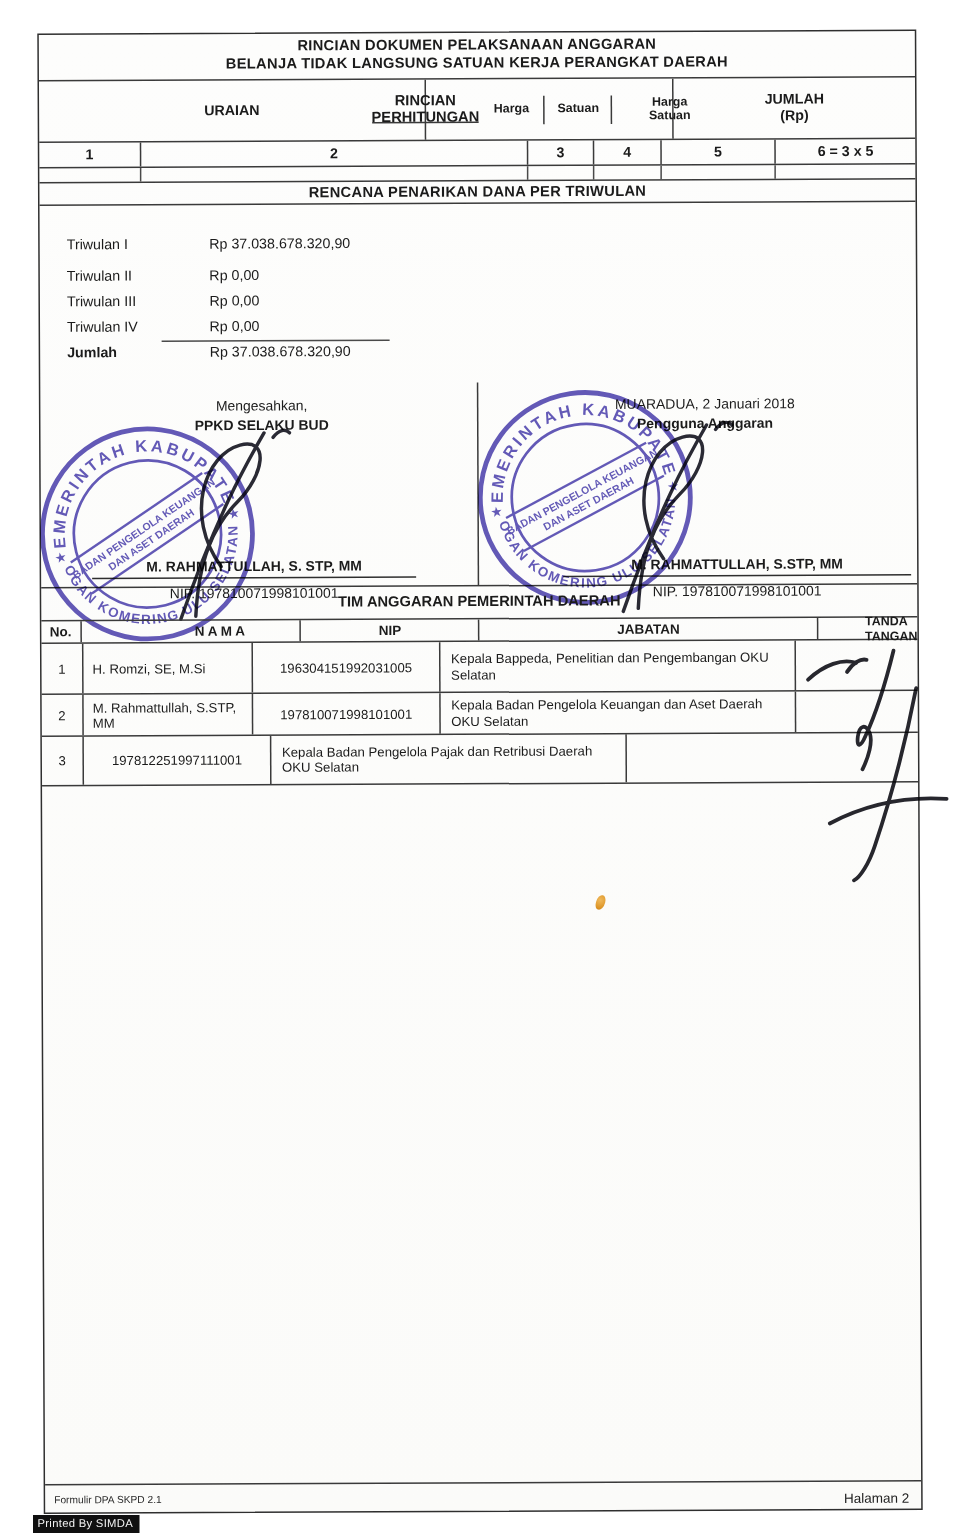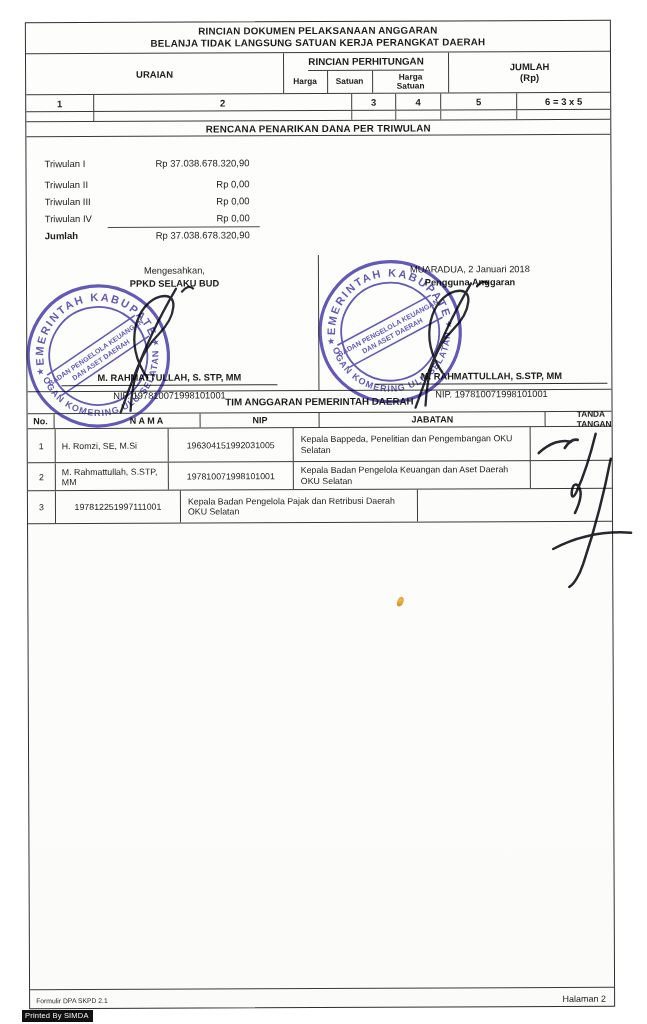--- a/index.html
+++ b/index.html
@@ -10,38 +10,38 @@
           transform:rotate(-0.25deg); }
   
   .title-box { position:absolute; left:0; top:0; width:100%; height:31px; border-bottom:1.4px solid #3a3a3a;
                display:flex; flex-direction:column; justify-content:center; align-items:center; }
   .title-box div { font-size:9.8px; font-weight:bold; letter-spacing:.2px; line-height:12px; }
   
   .mt-head { position:absolute; left:0; top:31px; width:100%; height:41px; display:flex; border-bottom:1.3px solid #3a3a3a; }
   .mt-head .cell { border-right:1.1px solid #3a3a3a; display:flex; align-items:center; justify-content:center; text-align:center; font-weight:bold; }
   .c-kode { width:68px; font-size:9px; line-height:10.5px; }
   .c-uraian { width:258px; font-size:9.5px; }
-  .c-rincian { width:165px; flex-direction:column; padding:0 !important; align-items:center; }
+  .c-rincian { width:165px; padding:0 !important; align-items:center; }
   .rin-title { height:18px; border-bottom:1.1px solid #3a3a3a; display:flex; align-items:center; justify-content:center; font-size:9.8px; font-weight:bold; }
   .rin-sub { flex:1; display:flex; }
   .rin-sub > div { border-right:1.1px solid #3a3a3a; display:flex; align-items:center; justify-content:center; font-size:8.3px; font-weight:bold; text-align:center; line-height:9.5px; }
   .s-vol { width:44px; } .s-sat { width:45px; } .s-har { width:76px; border-right:none !important; }
   .s-har span { display:inline-block; max-width:42px; }
   .c-jumlah { flex:1; border-right:none !important; flex-direction:column; font-size:9.5px; line-height:11.5px; }
   .mt-nums { position:absolute; left:0; top:72px; width:100%; height:17px; display:flex; border-bottom:1.2px solid #3a3a3a; }
   .mt-nums div { border-right:1.1px solid #3a3a3a; display:flex; align-items:center; justify-content:center; font-size:9.5px; font-weight:bold; }
   .mt-stub { position:absolute; left:0; top:89px; width:100%; height:9px; display:flex; }
   .mt-stub div { border-right:1.1px solid #4a4a4a; }
   
   .banner { position:absolute; left:0; width:100%; height:16px; border-top:1.3px solid #3a3a3a; border-bottom:1.3px solid #3a3a3a;
             display:flex; align-items:center; justify-content:center; font-size:9.8px; font-weight:bold; letter-spacing:.2px; }
   
   .tw-row { position:absolute; left:18px; width:300px; display:flex; font-size:9.5px; }
   .tw-row .lbl { width:95px; }
-  .tw-row .val { width:110px; text-align:right; }
+  .tw-row .val { width:110px; }
   .tw-line { position:absolute; left:81px; width:152px; border-top:1.4px solid #4a4a4a; }
   .bold { font-weight:bold; }
   
   .sig-section { position:absolute; left:0; top:233px; width:100%; height:136px; border-bottom:1.3px solid #3a3a3a; }
   .sig-divider { position:absolute; left:291px; top:0; width:1.1px; height:100%; background:#3a3a3a; }
   .sig-col { position:absolute; top:0; height:100%; font-size:9.3px; text-align:center; }
   .sig-left { left:30px; width:235px; }
   .sig-right { left:300px; width:286px; }
   .sig-col .l1 { margin-top:10px; }
   .sig-col .l2 { margin-top:3px; font-weight:bold; }

